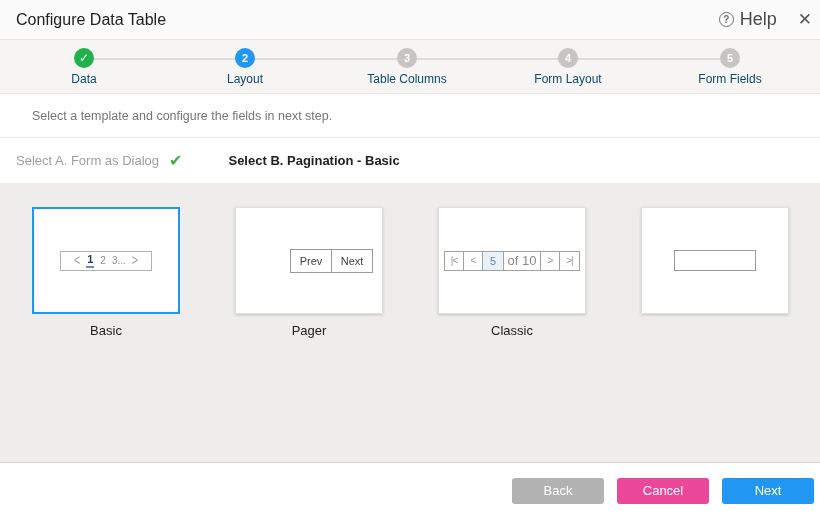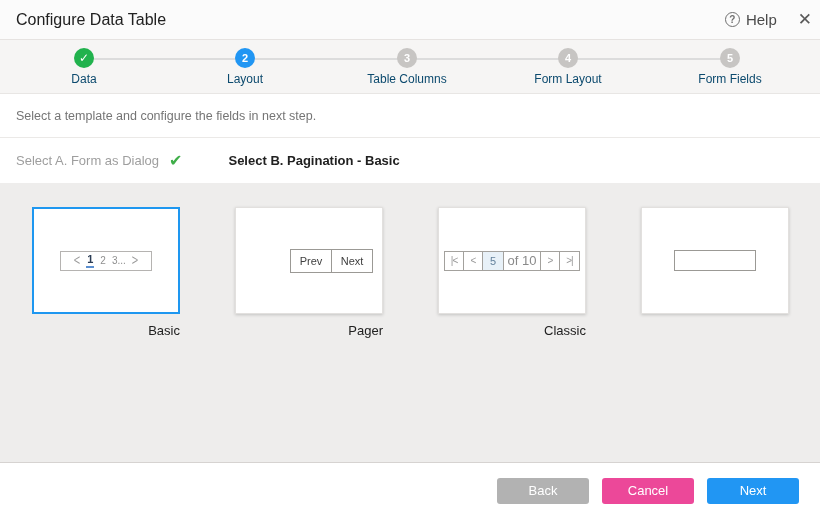--- a/index.html
+++ b/index.html
@@ -18,21 +18,21 @@
     display: flex; align-items: center; padding: 0 8px 0 16px; flex: 0 0 auto;
   }
   .title { font-size: 16px; font-weight: 500; color: #212121; }
   .header-right { margin-left: auto; display: flex; align-items: center; gap: 9px; }
   .help-wrap { display: flex; align-items: center; gap: 6px; cursor: pointer; }
   .help-circle {
     width: 15px; height: 15px; border: 1.4px solid #6f6f6f; border-radius: 50%;
     display: flex; align-items: center; justify-content: center;
     font-size: 10px; color: #6f6f6f; font-weight: 600;
   }
-  .help-label { font-size: 15px; color: #4a4a4a; }
+  .help-label { font-size: 18px; color: #4a4a4a; }
   .close-x { font-size: 17px; color: #5a5a5a; cursor: pointer; margin-left: 12px; line-height: 1; }
 
   
   .stepper {
     position: relative; height: 54px; background: #f6f5f4;
     border-bottom: 1px solid #e8e6e4; flex: 0 0 auto;
   }
   .connector {
     position: absolute; top: 18px; left: 84px; width: 646px; height: 2px;
     background: #dcdcdc; z-index: 0;
@@ -44,21 +44,21 @@
     color: #fff; font-size: 11px; font-weight: 600; line-height: 1;
   }
   .step-circle.complete { background: #21b24d; font-size: 12px; }
   .step-circle.active   { background: #2196f3; }
   .step-circle.upcoming { background: #c7c5c3; }
   .step-label { margin-top: 4px; font-size: 12px; color: #0c4a6e; }
 
   
   .hint-row {
     height: 44px; background: #fff; border-bottom: 1px solid #ebe9e7;
-    display: flex; align-items: center; padding: 0 16px; flex: 0 0 auto;
+    display: flex; align-items: center; padding: 0 32px; flex: 0 0 auto;
   }
   .hint-text { font-size: 12.5px; color: #757575; }
 
   
   .select-row {
     height: 45px; background: #fff; display: flex; align-items: center;
     padding: 0 16px; flex: 0 0 auto;
   }
   .select-a { font-size: 13px; color: #9e9e9e; text-align: center; }
   .select-a-check { color: #3fae49; font-size: 16px; font-weight: 700; margin-left: 10px; }
@@ -70,21 +70,21 @@
     display: flex; align-items: flex-start; gap: 55px;
     padding: 24px 0 0 32px;
   }
   .tpl { width: 148px; text-align: center; }
   .tpl-card {
     width: 148px; height: 107px; background: #fff;
     border: 1px solid #e2e0de; box-shadow: 0 1px 3px rgba(0,0,0,0.18);
     display: flex; align-items: center; justify-content: center; cursor: pointer;
   }
   .tpl-card.selected { border: 2px solid #1e97f0; box-shadow: none; }
-  .tpl-label { margin-top: 9px; font-size: 13px; color: #212121; text-align: right; }
+  .tpl-label { margin-top: 9px; font-size: 13px; color: #212121; }
 
   
   .pv-basic {
     width: 92px; height: 20px; border: 1px solid #b5b3b1; background: #fff;
     display: flex; align-items: center; justify-content: center; gap: 6px;
   }
   .pv-chevron { color: #9a9a9a; font-size: 11px; line-height: 1; transform: scaleY(1.25); }
   .pv-page-current {
     color: #2b3c55; font-size: 11px; font-weight: 700;
     border-bottom: 2px solid #5b8fd0; line-height: 1.15; padding: 0 1px;
@@ -111,21 +111,21 @@
   .pv-cell.cur { width: 21px; background: #e8f1f8; color: #64829c; font-size: 11px; }
   .pv-cell.of  { width: 37px; font-size: 13px; color: #8a8a8a; }
 
   
   .pv-none { width: 82px; height: 21px; border: 1px solid #9b9995; background: #fff; }
 
   
   .footer {
     height: 56px; background: #fff; border-top: 1px solid #d6d3d1;
     display: flex; align-items: center; justify-content: flex-end;
-    gap: 13px; padding: 0 21px; flex: 0 0 auto;
+    gap: 13px; padding: 0 6px; flex: 0 0 auto;
   }
   .btn {
     width: 92px; height: 26px; border: none; border-radius: 3px;
     color: #fff; font-size: 13px; font-family: inherit; cursor: pointer;
     display: flex; align-items: center; justify-content: center;
   }
   .btn-back   { background: #b2b2b2; }
   .btn-cancel { background: #ec4899; text-align: center; }
   .btn-next   { background: #2196f3; }
 </style>

